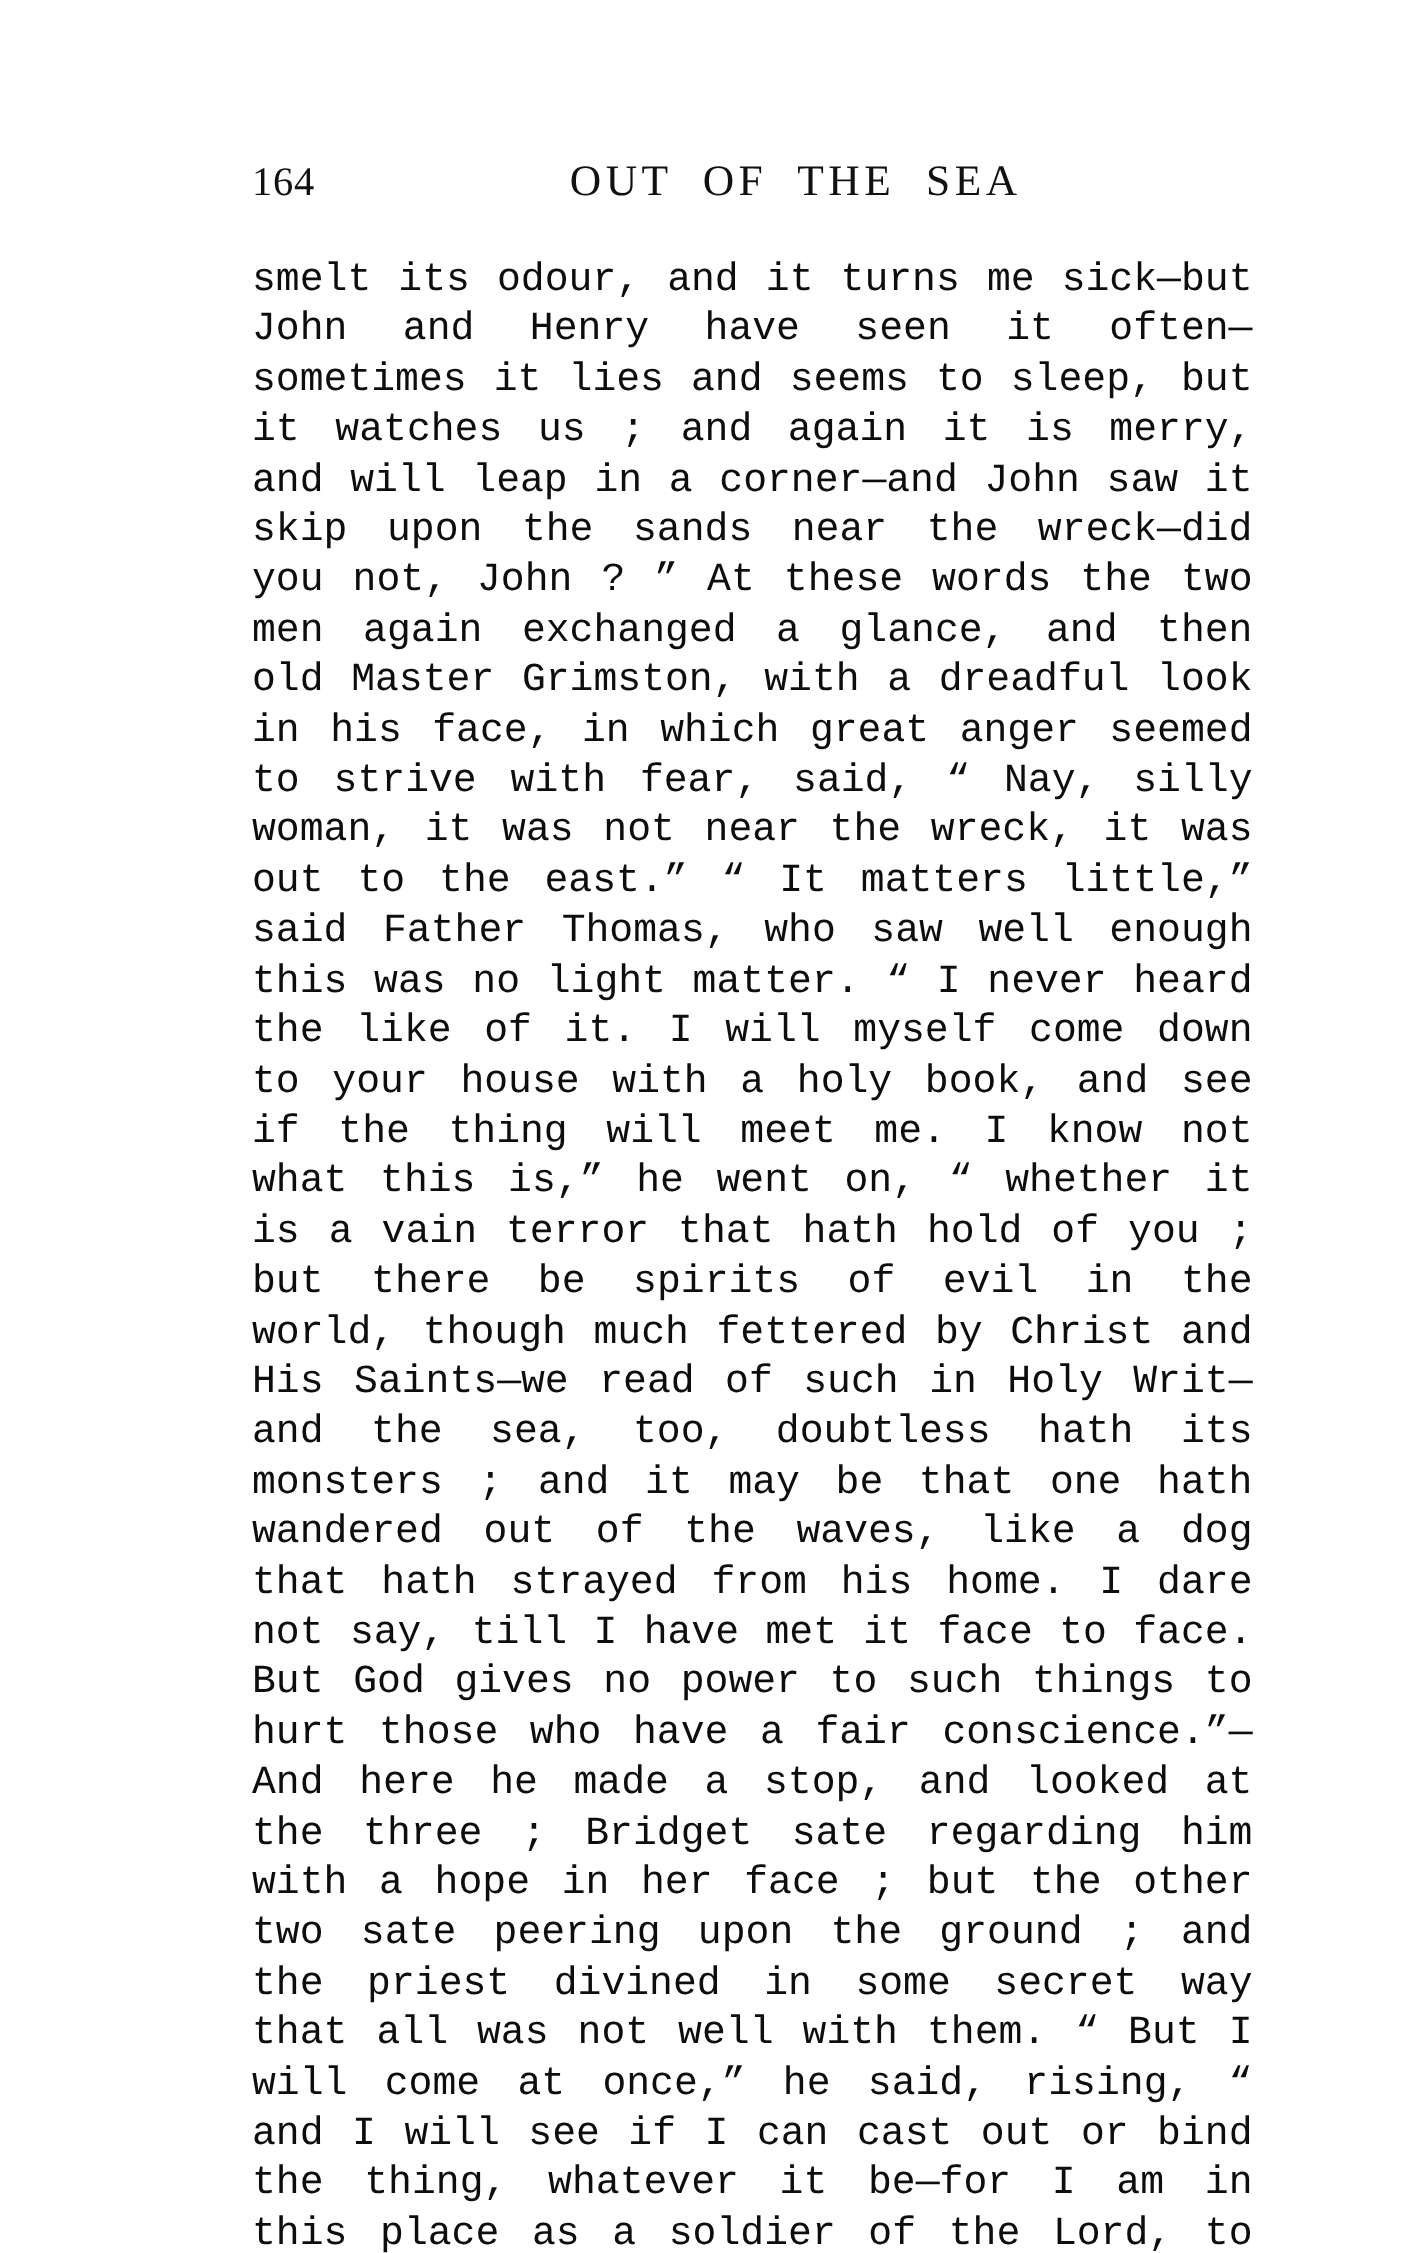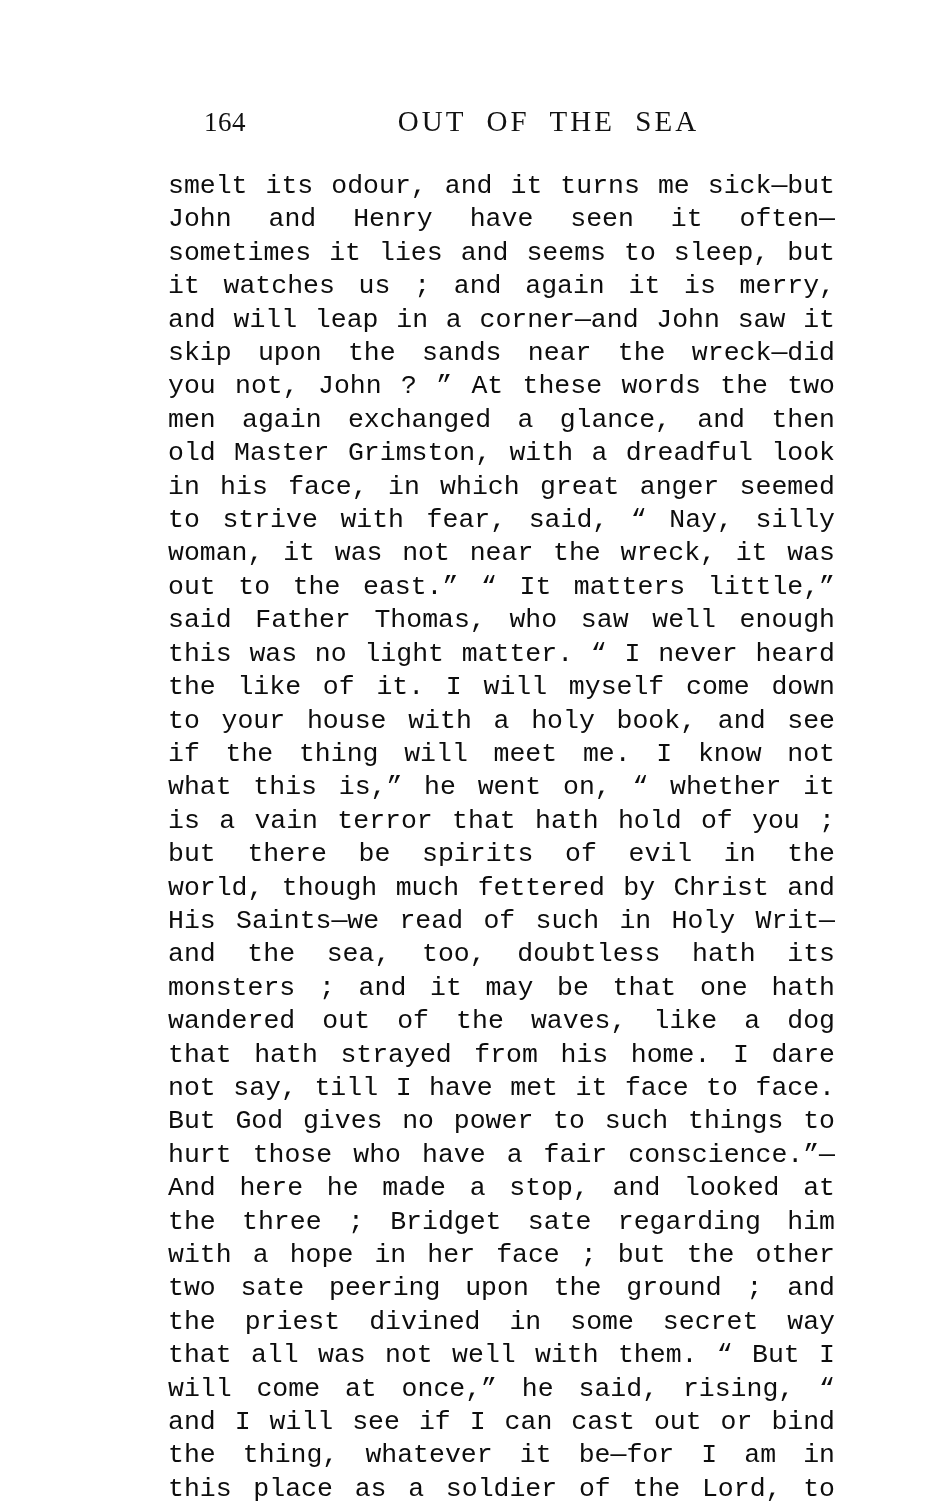--- a/index.html
+++ b/index.html
@@ -24,21 +24,20 @@
     display: flex;
     align-items: baseline;
   }
   .folio {
     font-family: "Liberation Serif", serif;
     font-size: 27px;
     color: #111111;
     letter-spacing: 0.5px;
     width: 120px;
     flex: none;
-    margin-left: 36px;
   }
   .running-title {
     font-family: Liberation Serif, serif;
     font-size: 29px;
     color: #111111;
     letter-spacing: 3px;
     flex: 1;
     text-align: center;
     padding-right: 60px;
     white-space: pre;

